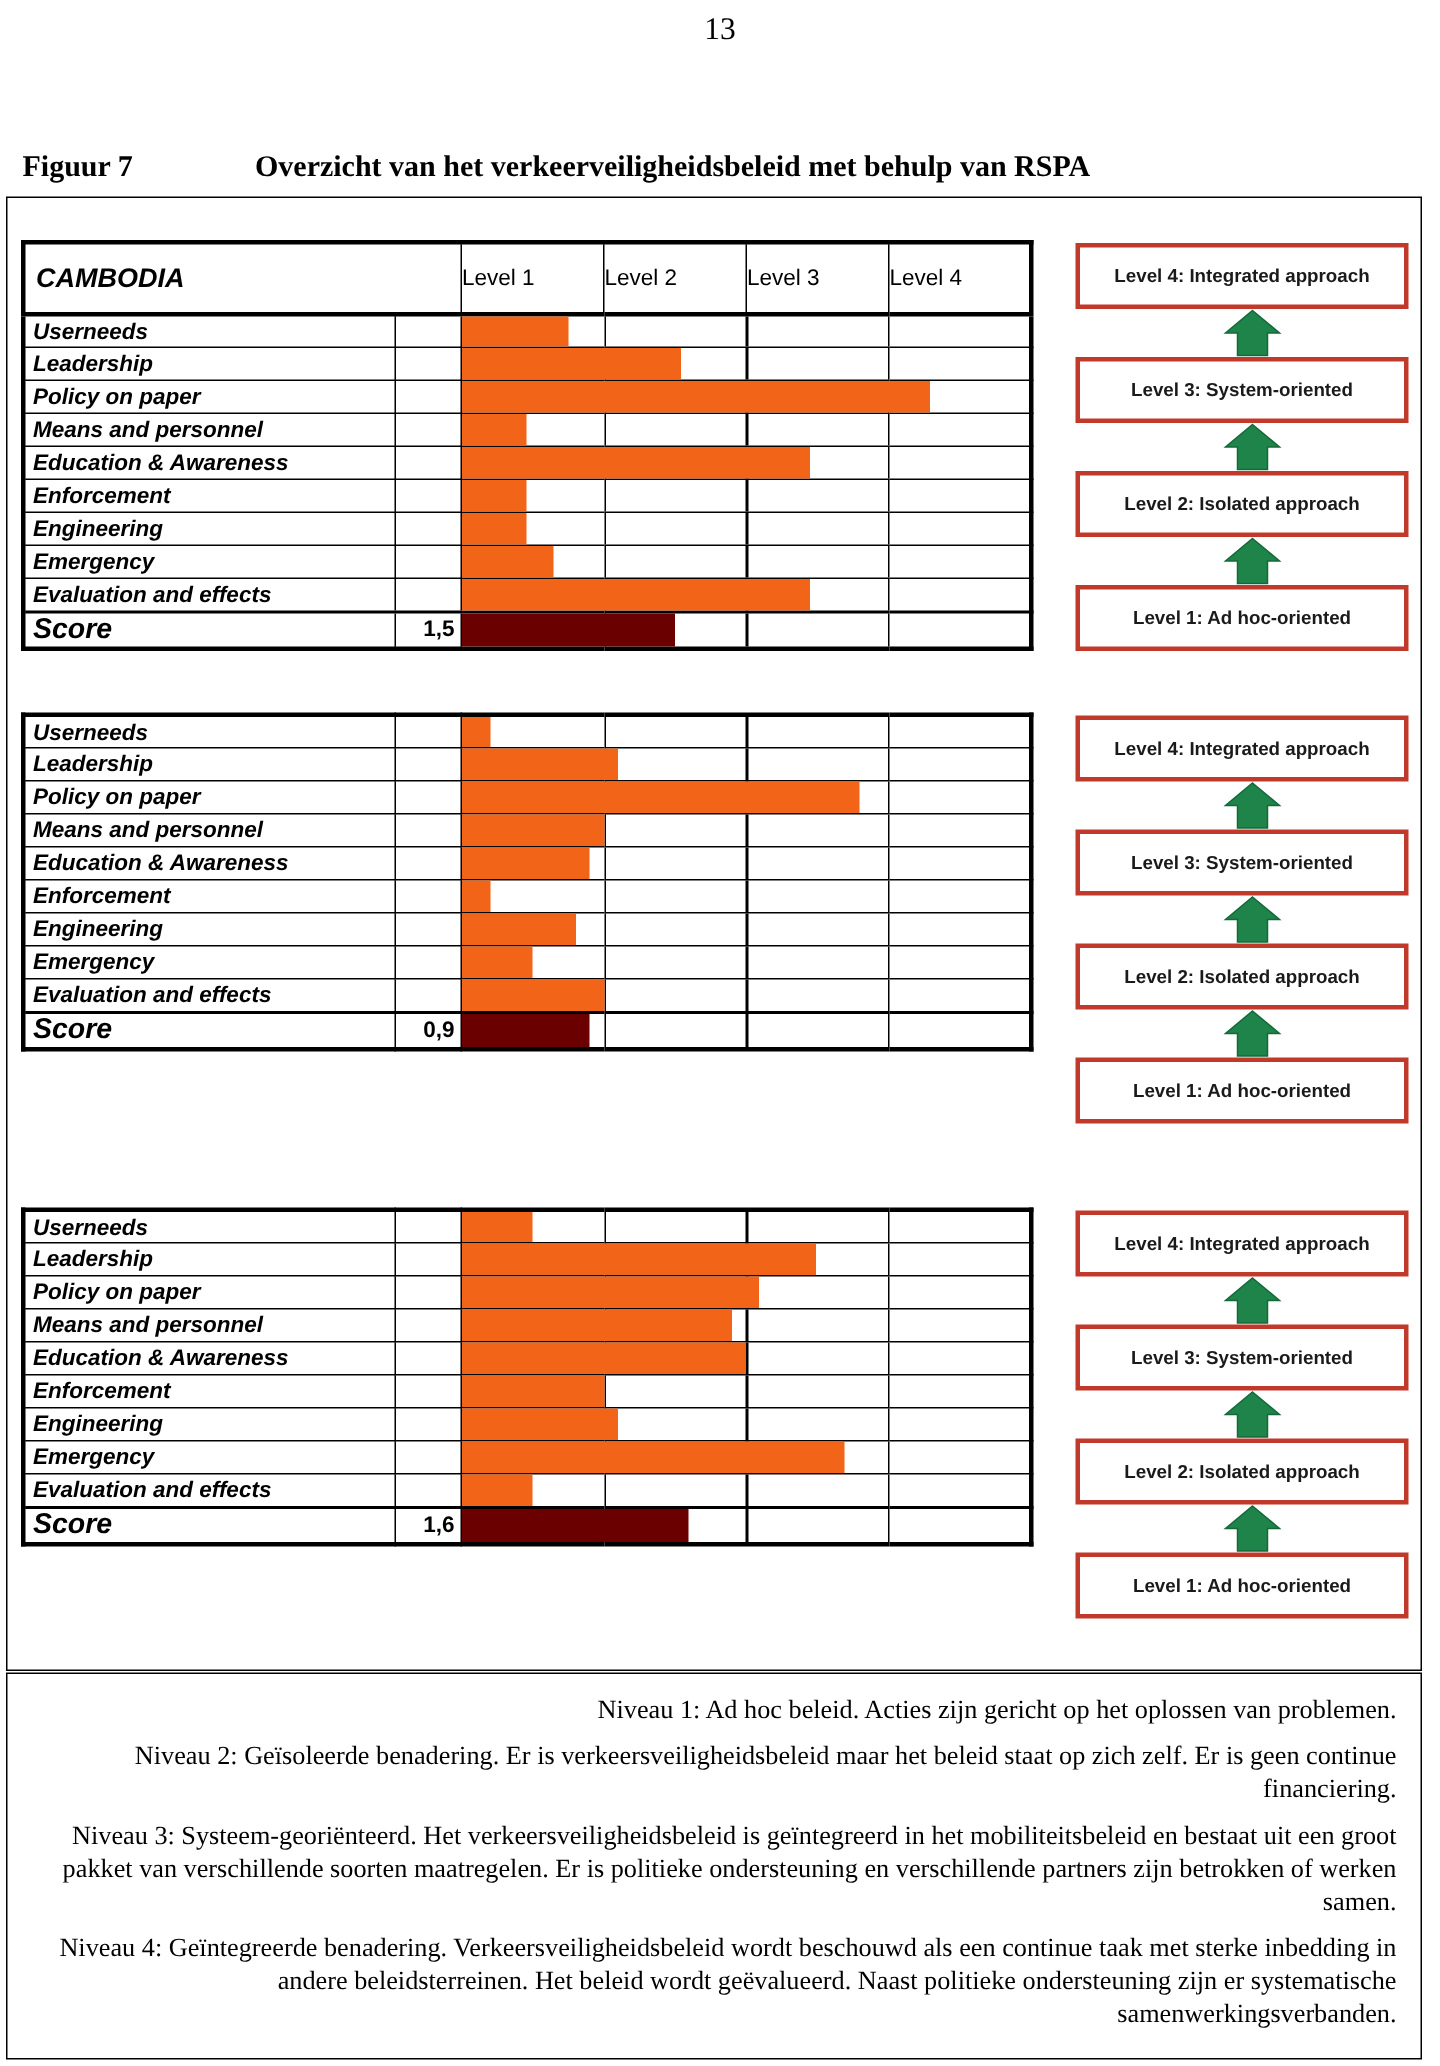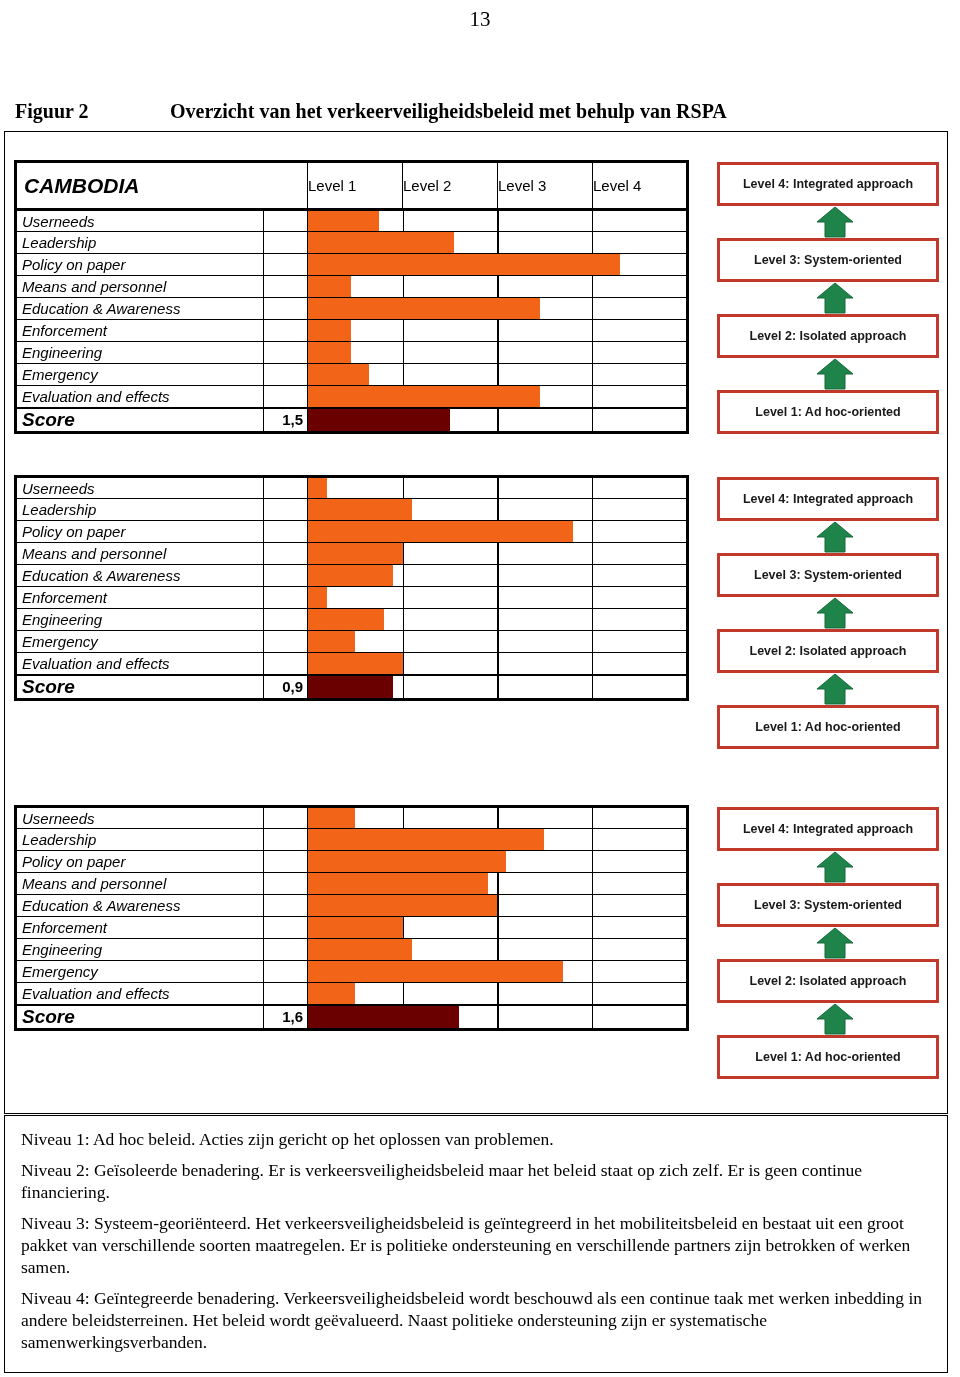--- a/index.html
+++ b/index.html
@@ -75,39 +75,39 @@
     padding: 0;
     height: 22px;
     box-sizing: border-box;
   }
 
   
   .hdr-name {
     font-family: "Liberation Sans", sans-serif;
     font-style: italic;
     font-weight: bold;
-    font-size: 21px;
+    font-size: 18px;
     padding-left: 7px !important;
     vertical-align: middle;
     height: 48px !important;
     border-bottom: 3px solid #000 !important;
   }
   .hdr-level {
     font-family: "Liberation Sans", sans-serif;
     font-size: 15px;
     vertical-align: middle;
     height: 48px !important;
     border-bottom: 3px solid #000 !important;
   }
 
   
   .aspect-label {
     font-family: "Liberation Sans", sans-serif;
     font-style: italic;
-    font-weight: normal;
+    font-weight: bold;
     font-size: 15px;
     padding-left: 5px !important;
     white-space: nowrap;
     vertical-align: middle;
   }
   .score-cell {
     font-family: "Liberation Sans", sans-serif;
     font-weight: bold;
     font-size: 15px;
     text-align: right;
@@ -198,30 +198,30 @@
     border-top: 1px solid #000;
     box-sizing: border-box;
     background: #fff;
     padding: 12px 16px 0 16px;
   }
   .text-frame p {
     margin: 0 0 9px 0;
     font-family: "Liberation Serif", serif;
     font-size: 17.5px;
     line-height: 22px;
-    text-align: left;
+    text-align: right;
   }
 </style>
 </head>
 <body>
 
 <div class="page-number">13</div>
 
 <div class="figure-caption">
-  <span class="cap-label">Figuur 2</span><span>Overzicht van het verkeerveiligheidsbeleid met behulp van RSPA</span>
+  <span class="cap-label">Figuur 7</span><span>Overzicht van het verkeerveiligheidsbeleid met behulp van RSPA</span>
 </div>
 
 <div class="figure-frame">
 
   <div class="country-block block-cambodia">
     <table class="rspa">
       <colgroup>
         <col style="width:248px">
           <col style="width:44px">
         <col style="width:95px">
@@ -618,14 +618,14 @@
       </svg>
     <div class="pyr-box b1">Level 1: Ad hoc-oriented</div>
   </div>
 
 </div>
 
 <div class="text-frame">
   <p>Niveau 1: Ad hoc beleid. Acties zijn gericht op het oplossen van problemen.</p>
   <p>Niveau 2: Geïsoleerde benadering. Er is verkeersveiligheidsbeleid maar het beleid staat op zich zelf. Er is geen continue financiering.</p>
   <p>Niveau 3: Systeem-georiënteerd. Het verkeersveiligheidsbeleid is geïntegreerd in het mobiliteitsbeleid en bestaat uit een groot pakket van verschillende soorten maatregelen. Er is politieke ondersteuning en verschillende partners zijn betrokken of werken samen.</p>
-  <p>Niveau 4: Geïntegreerde benadering. Verkeersveiligheidsbeleid wordt beschouwd als een continue taak met werken inbedding in andere beleidsterreinen. Het beleid wordt geëvalueerd. Naast politieke ondersteuning zijn er systematische samenwerkingsverbanden.</p>
+  <p>Niveau 4: Geïntegreerde benadering. Verkeersveiligheidsbeleid wordt beschouwd als een continue taak met sterke inbedding in andere beleidsterreinen. Het beleid wordt geëvalueerd. Naast politieke ondersteuning zijn er systematische samenwerkingsverbanden.</p>
 </div>
 
 </body></html>

